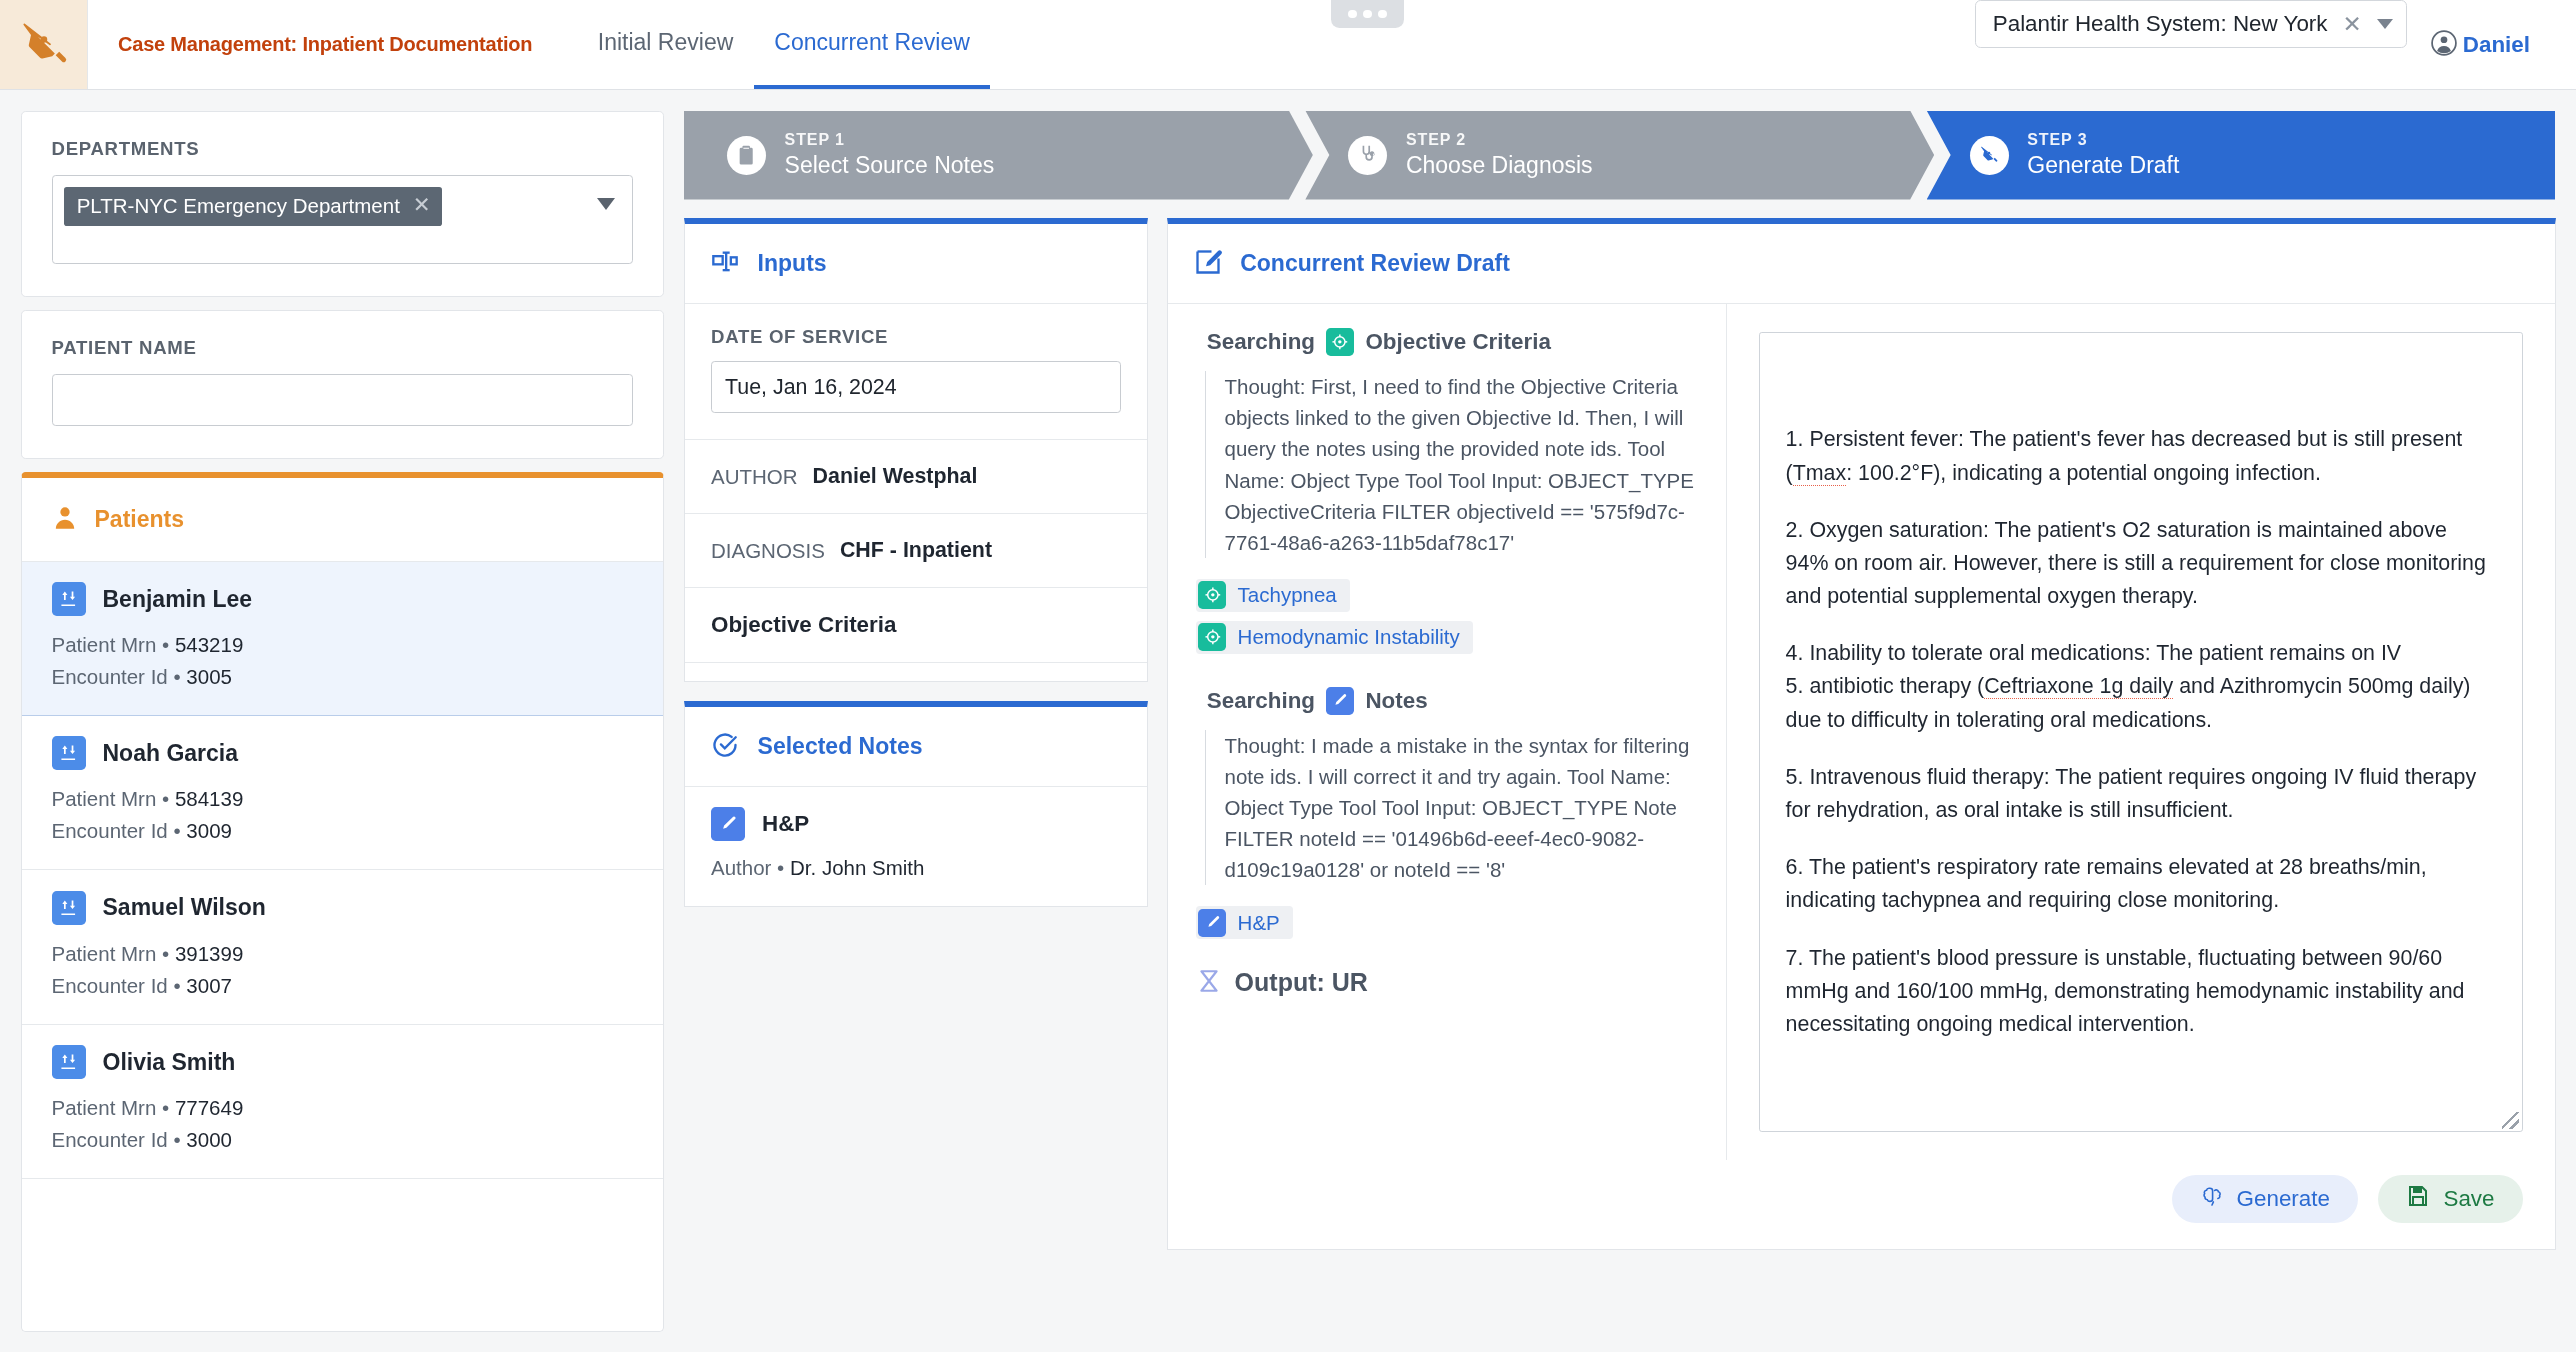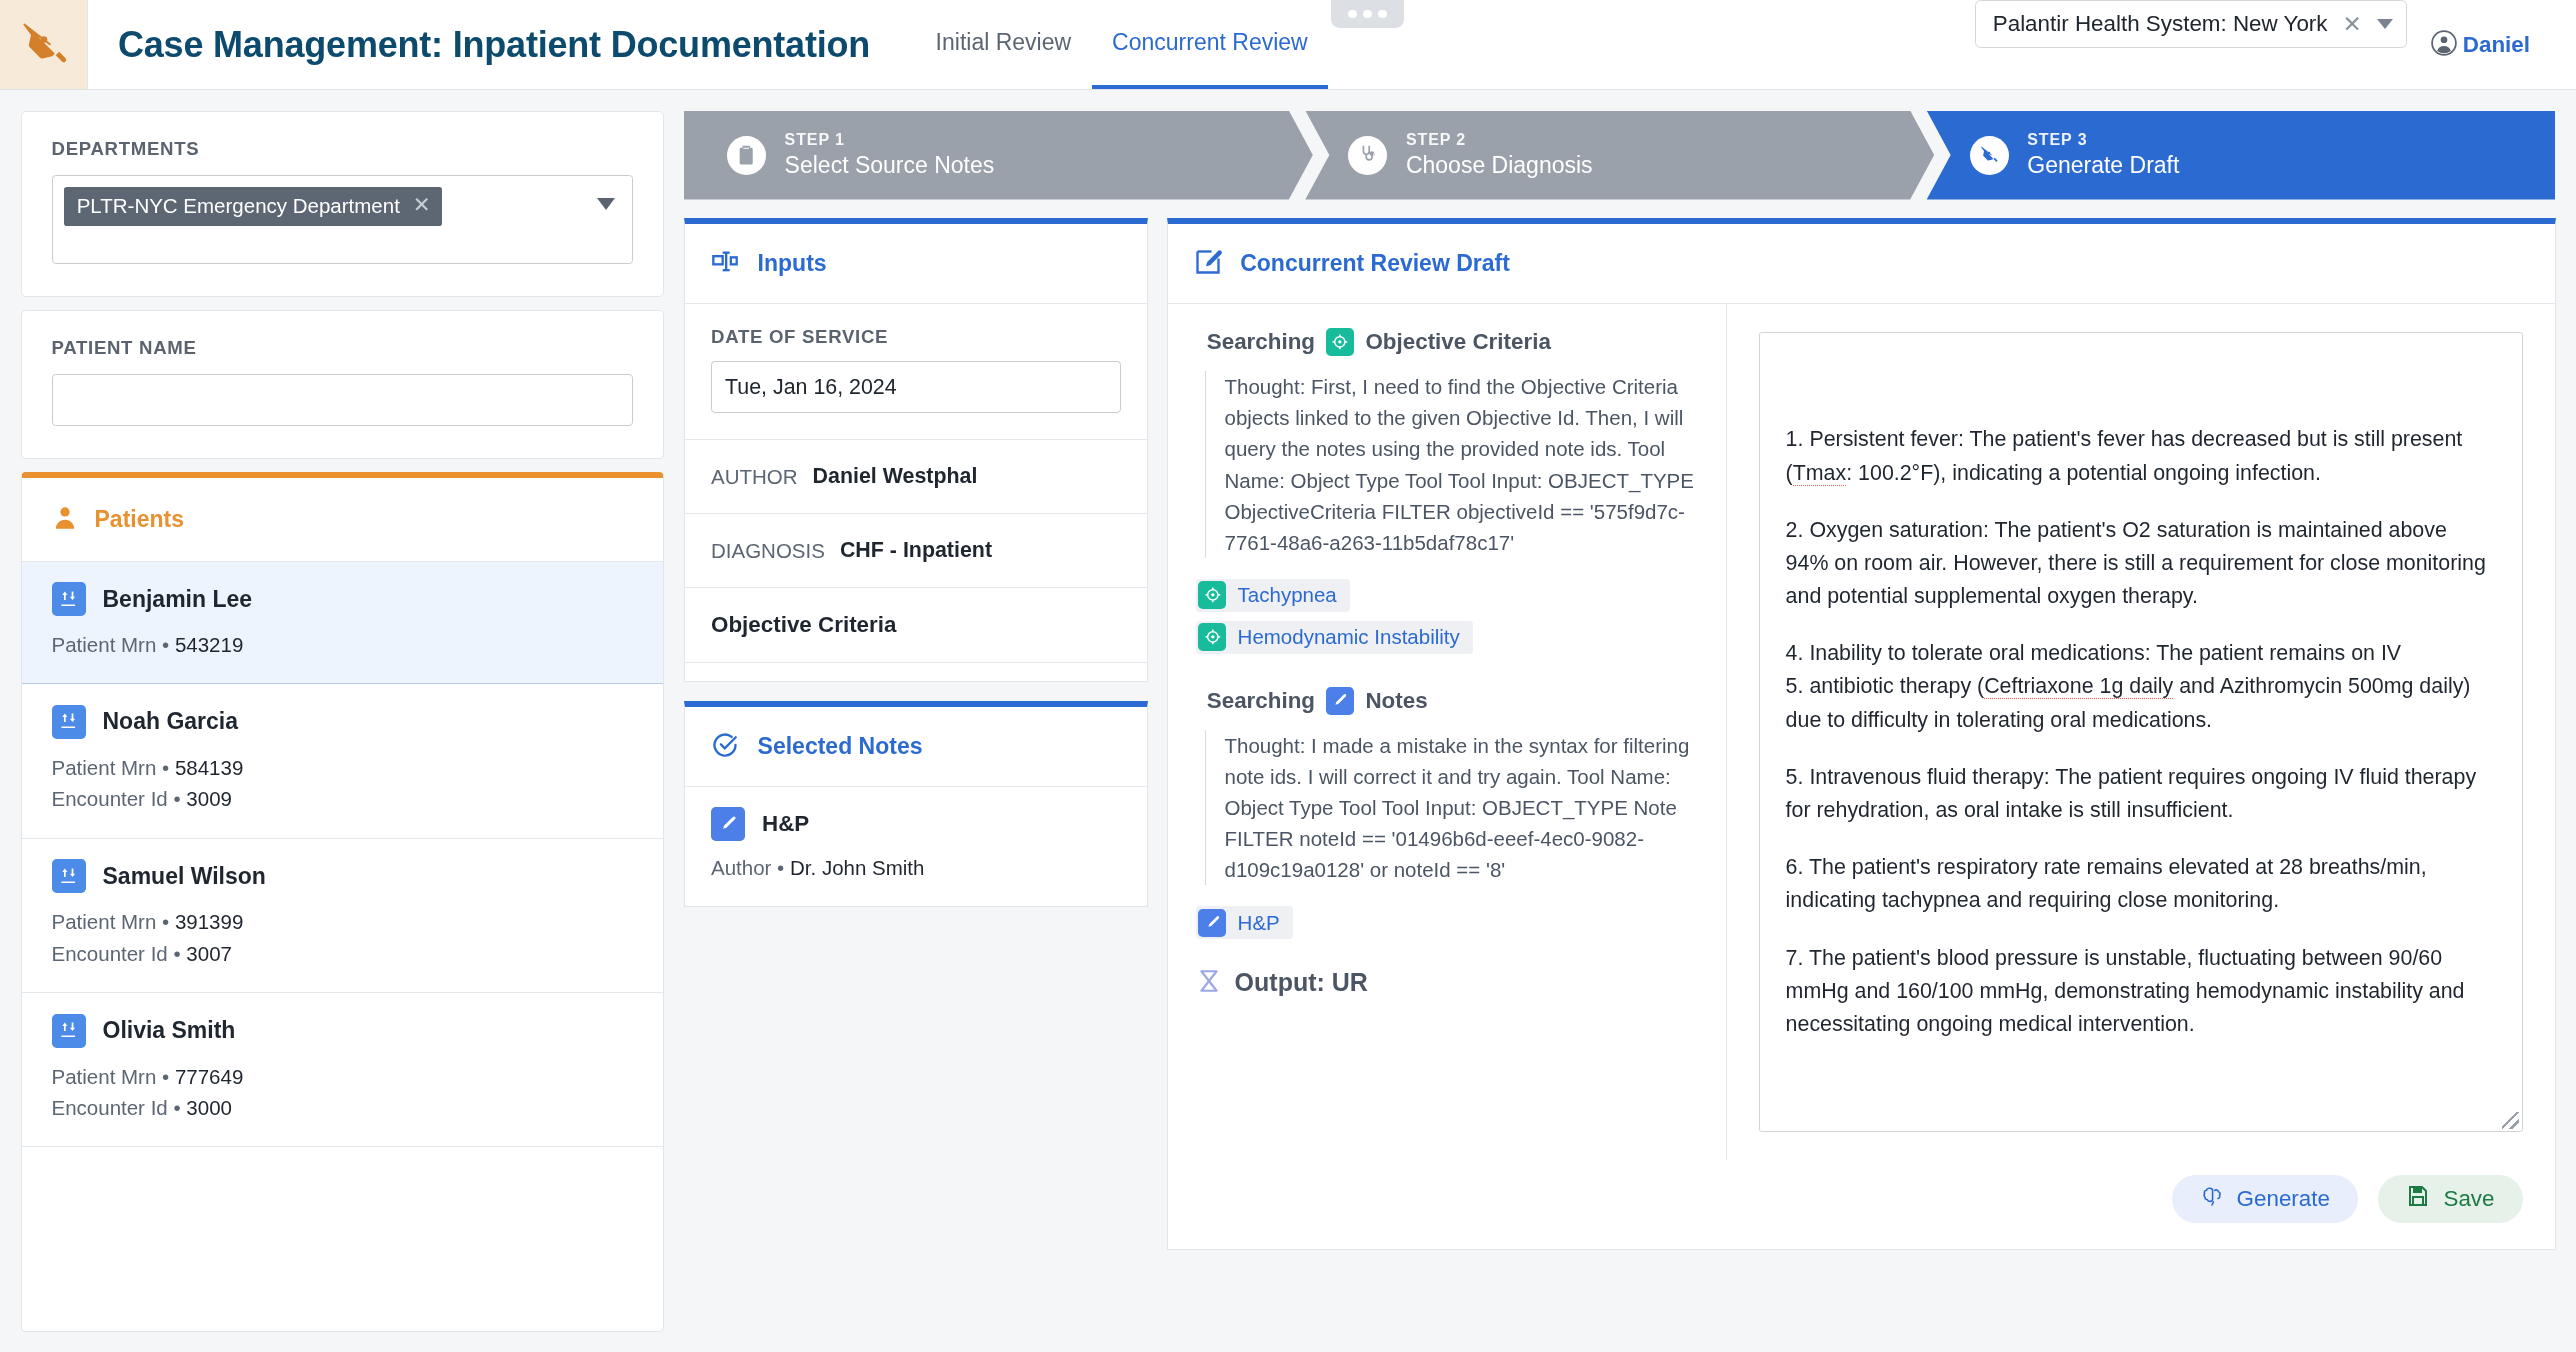--- a/index.html
+++ b/index.html
@@ -31,23 +31,23 @@
   .logo-box svg { width: 52px; height: 52px; }
 
   .appbar-main {
     flex: 1;
     display: flex;
     align-items: center;
     padding-left: 30px;
     position: relative;
   }
   .app-title {
-    font-size: 36px;
+    font-size: 20px;
     font-weight: 700;
-    color: #0c4a6e;
+    color: #c2410c;
     letter-spacing: -0.2px;
     white-space: nowrap;
   }
   .top-tabs {
     display: flex;
     align-items: stretch;
     height: 89px;
     margin-left: 45px;
   }
   .top-tab {
@@ -445,20 +445,24 @@
           <span class="obj-ico blue">
             <svg viewBox="0 0 24 24" fill="#fff">
                 <path d="M8 3l-3 4h2v6h2V7h2L8 3zm8 0v6h-2l3 4 3-4h-2V3h-2zM4 18h16v2H4z"></path>
               </svg>
           </span>
           <span class="p-name">Benjamin Lee</span>
         </div>
         <div class="p-meta">
           <span>Patient Mrn</span>
           • <b>543219</b>
+        </div>
+        <div class="p-meta">
+          <span>Encounter Id</span>
+          • <b>3005</b>
         </div>
       </div>
 
       <div class="patient-row">
         <div class="p-name-line">
           <span class="obj-ico blue">
             <svg viewBox="0 0 24 24" fill="#fff">
                 <path d="M8 3l-3 4h2v6h2V7h2L8 3zm8 0v6h-2l3 4 3-4h-2V3h-2zM4 18h16v2H4z"></path>
               </svg>
           </span>

